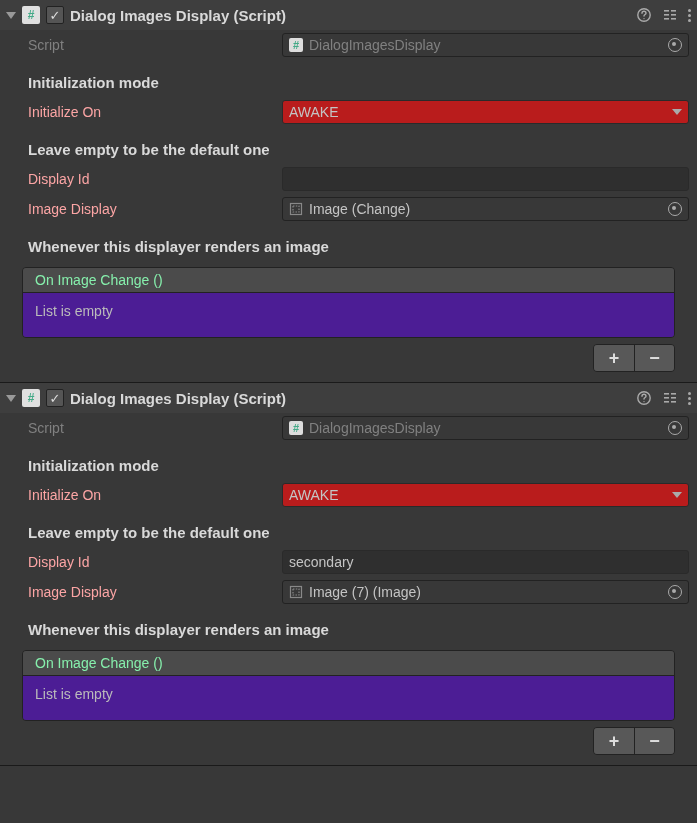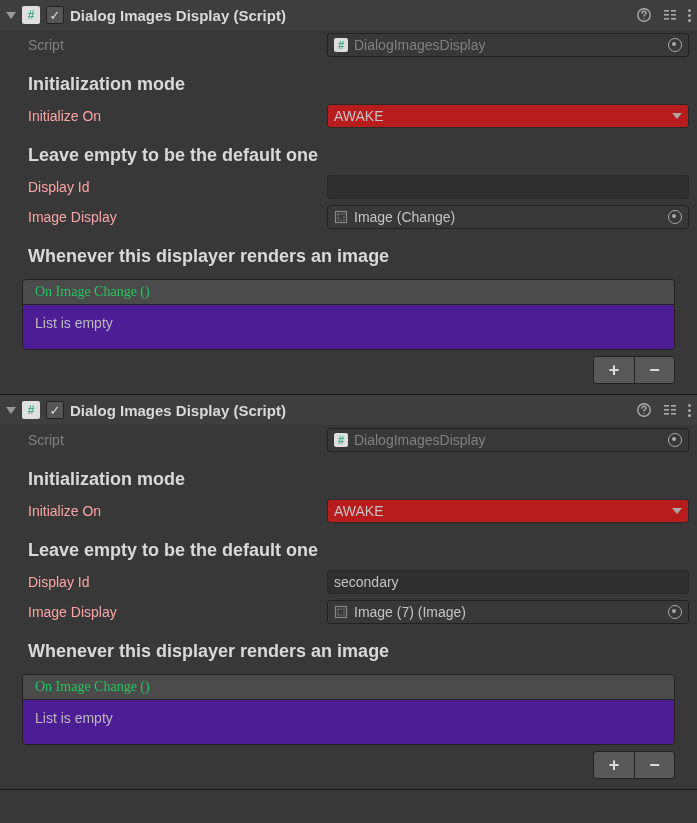--- a/index.html
+++ b/index.html
@@ -51,21 +51,20 @@
   .hdr-icon { cursor: pointer; display:flex; align-items:center; }
   .hdr-icon svg { width:16px; height:16px; }
   .dots { display:flex; flex-direction:column; gap:2px; }
   .dots span { width:3px; height:3px; background:#aaa; border-radius:50%; }
 
   .row {
     display: flex;
     align-items: center;
     padding: 3px 8px 3px 28px;
     min-height: 26px;
-    gap: 45px;
   }
   .row-label { width: 254px; color: #fca5a5; }
   .dim .row-label, .dim .field-text { color: #808080; }
   .field {
     flex: 1;
     height: 24px;
     background: #494949;
     border: 1px solid #2a2a2a;
     border-radius: 3px;
     display: flex;
@@ -95,34 +94,33 @@
   .target-btn {
     width:14px;height:14px;border:1.5px solid #aaa;border-radius:50%;
     position:relative; margin-left:auto; cursor:pointer;
   }
   .target-btn::after{
     content:"";position:absolute;top:3px;left:3px;width:4px;height:4px;background:#aaa;border-radius:50%;
   }
   .section-header {
     font-weight:600; color:#D9D9D9;
     padding: 14px 8px 6px 28px;
-    font-size:18px;
+    font-size:15px;
   }
   .event-box {
     margin: 6px 22px 2px 22px;
     border: 1px solid #222;
     border-radius: 4px;
     overflow:hidden;
   }
   .event-head {
     background: #4b4b4b;
     padding: 4px 12px;
-    color: #22c55e;
+    color: #86efac;
     border-bottom:1px solid #222;
-    font-family:Liberation Serif, serif;
   }
   .event-body {
     background: #4c1d95;
     padding: 10px 12px;
     color: #bbb;
     min-height: 44px;
   }
   .event-buttons {
     display:flex; justify-content:flex-end;
     padding: 4px 22px 6px 0;

